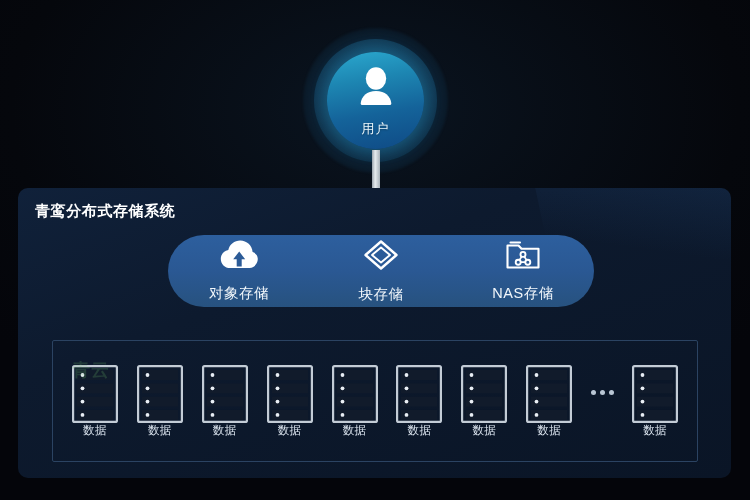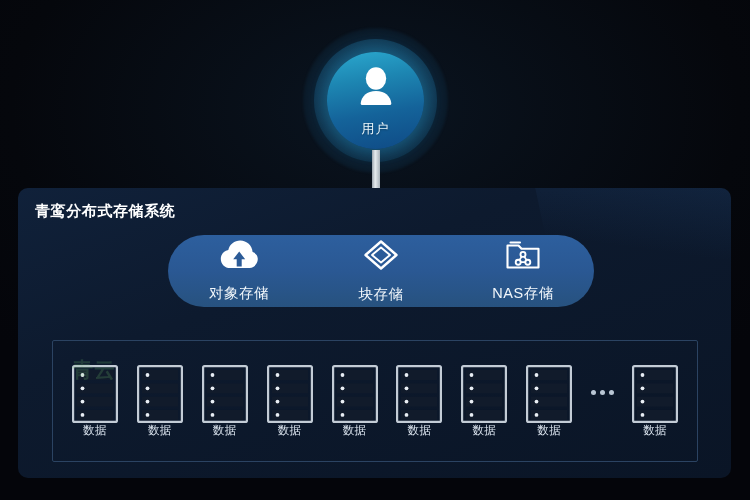--- a/index.html
+++ b/index.html
@@ -192,21 +192,21 @@
   }
 
   
   .watermark {
     position: absolute;
     left: 54px;
     top: 170px;
     width: 140px;
     height: 48px;
     color: rgba(106,180,104,0.22);
-    font-size: 21px;
+    font-size: 18px;
     font-weight: bold;
     letter-spacing: 1px;
     line-height: 24px;
     z-index: 4;
     pointer-events: none;
     user-select: none;
   }
 </style>
 </head>
 <body>

